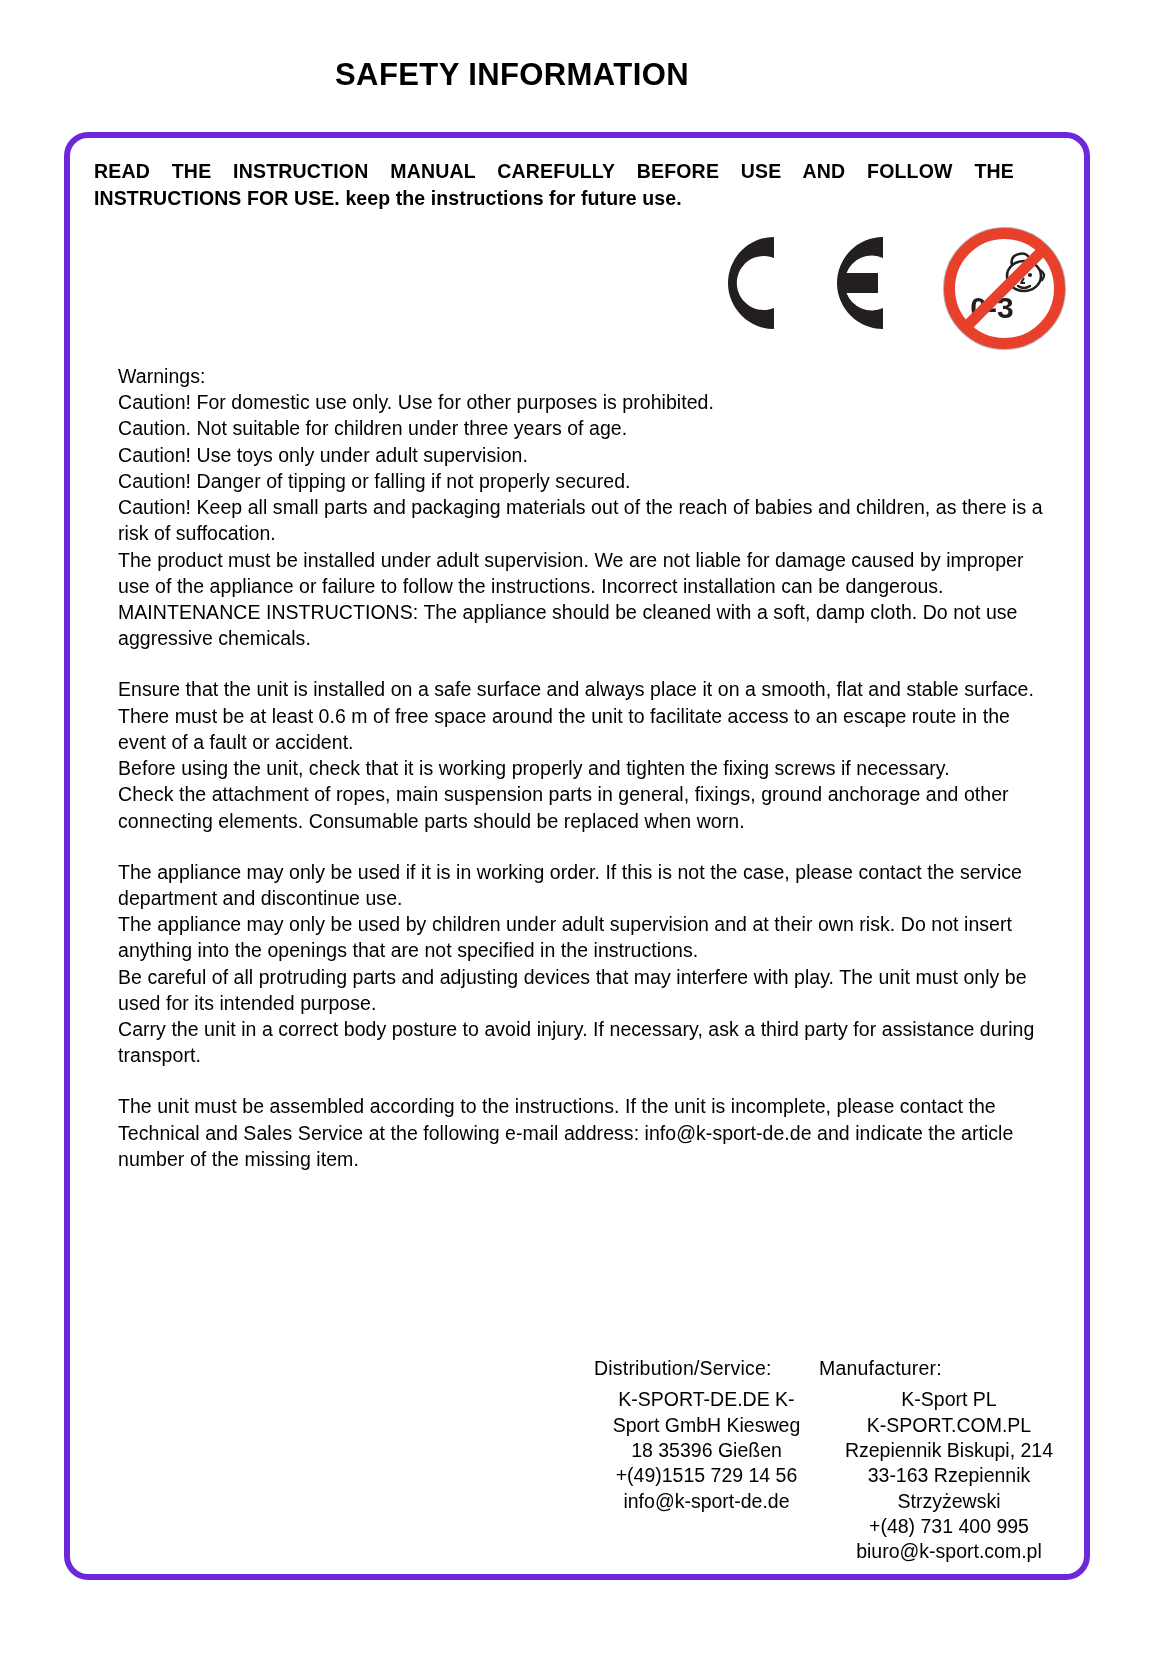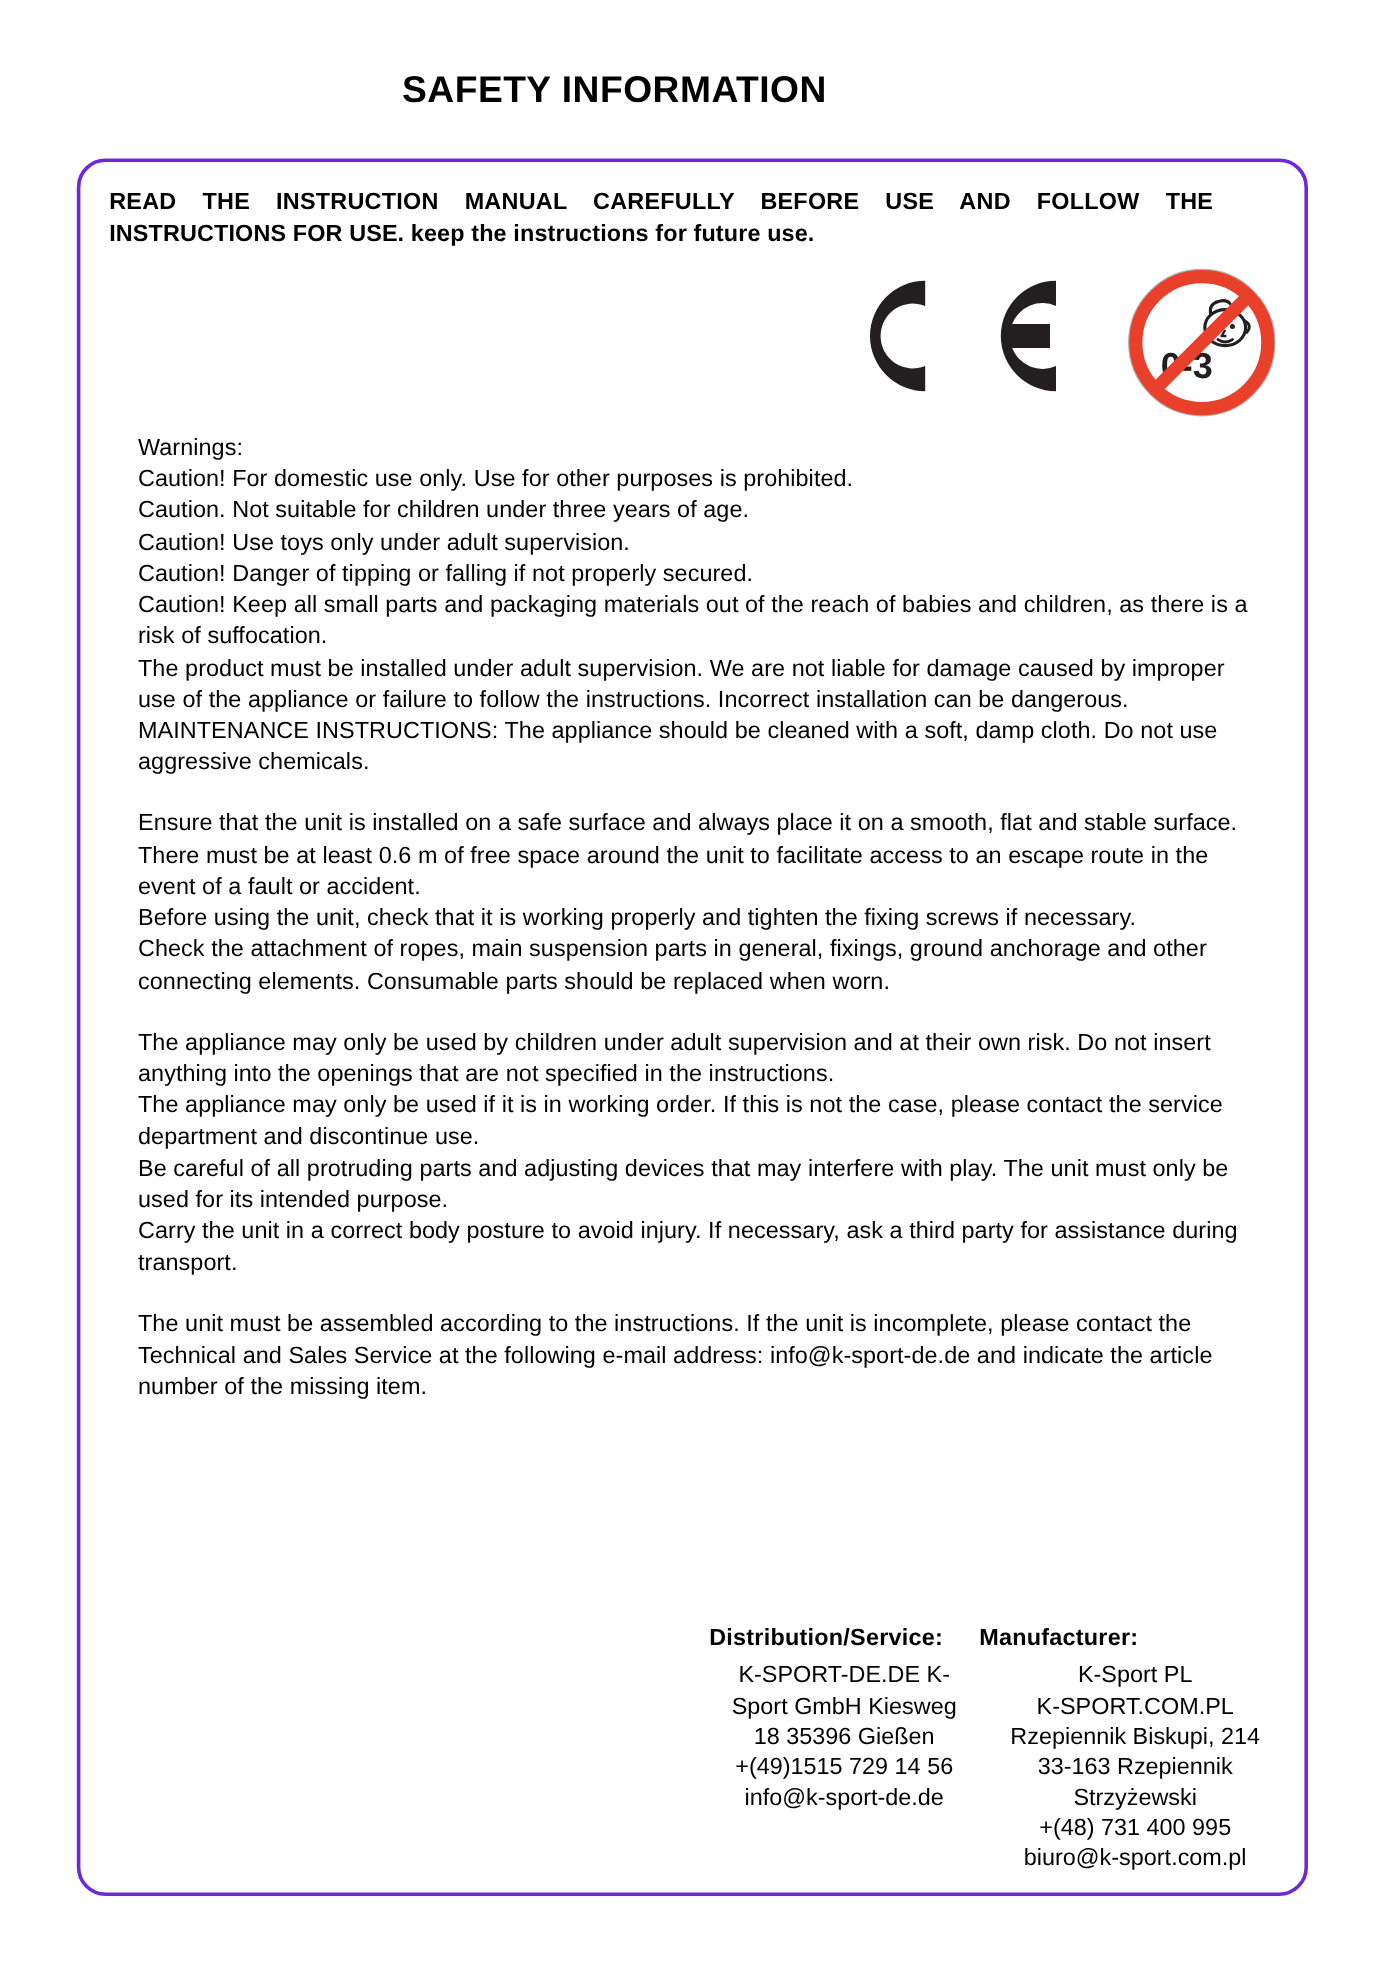--- a/index.html
+++ b/index.html
@@ -35,21 +35,21 @@
     line-height: 1.1;
   }
 
   
   .panel {
     position: absolute;
     left: 64px;
     top: 132px;
     width: 1026px;
     height: 1448px;
-    border: 3px solid #6d28d9;
+    border: 6px solid #6d28d9;
     border-radius: 24px;
     box-sizing: border-box;
   }
   .panel-inner {
     position: absolute;
     left: 24px;
     top: 20px;
     right: 16px;
     bottom: 0;
   }
@@ -120,21 +120,21 @@
   .contacts {
     position: absolute;
     left: 500px;
     top: 1198px;
     width: 500px;
     font-size: 19.5px;
     line-height: 1.30;
   }
   .contacts-heads {
     display: flex;
-    font-weight: bold;
+    font-weight: normal;
     letter-spacing: 0.2px;
     margin-bottom: 6px;
   }
   .contacts-heads .h1 { width: 225px; }
   .contacts-cols {
     display: flex;
   }
   .contacts-cols .col {
     white-space: pre-line;
     text-align: center;
@@ -193,22 +193,22 @@
         <p>The product must be installed under adult supervision. We are not liable for damage caused by improper use of the appliance or failure to follow the instructions. Incorrect installation can be dangerous. MAINTENANCE INSTRUCTIONS: The appliance should be cleaned with a soft, damp cloth. Do not use aggressive chemicals.</p>
 
         <div class="para-gap"></div>
 
         <p>Ensure that the unit is installed on a safe surface and always place it on a smooth, flat and stable surface. There must be at least 0.6 m of free space around the unit to facilitate access to an escape route in the event of a fault or accident.</p>
         <p>Before using the unit, check that it is working properly and tighten the fixing screws if necessary.</p>
         <p>Check the attachment of ropes, main suspension parts in general, fixings, ground anchorage and other connecting elements. Consumable parts should be replaced when worn.</p>
 
         <div class="para-gap"></div>
 
+        <p>The appliance may only be used if it is in working order. If this is not the case, please contact the service department and discontinue use.</p>
         <p>The appliance may only be used by children under adult supervision and at their own risk. Do not insert anything into the openings that are not specified in the instructions.</p>
-        <p>The appliance may only be used if it is in working order. If this is not the case, please contact the service department and discontinue use.</p>
         <p>Be careful of all protruding parts and adjusting devices that may interfere with play. The unit must only be used for its intended purpose.</p>
         <p>Carry the unit in a correct body posture to avoid injury. If necessary, ask a third party for assistance during transport.</p>
 
         <div class="para-gap"></div>
 
         <p>The unit must be assembled according to the instructions. If the unit is incomplete, please contact the Technical and Sales Service at the following e-mail address: info@k-sport-de.de and indicate the article number of the missing item.</p>
 
       </div>
 
       <div class="contacts">

